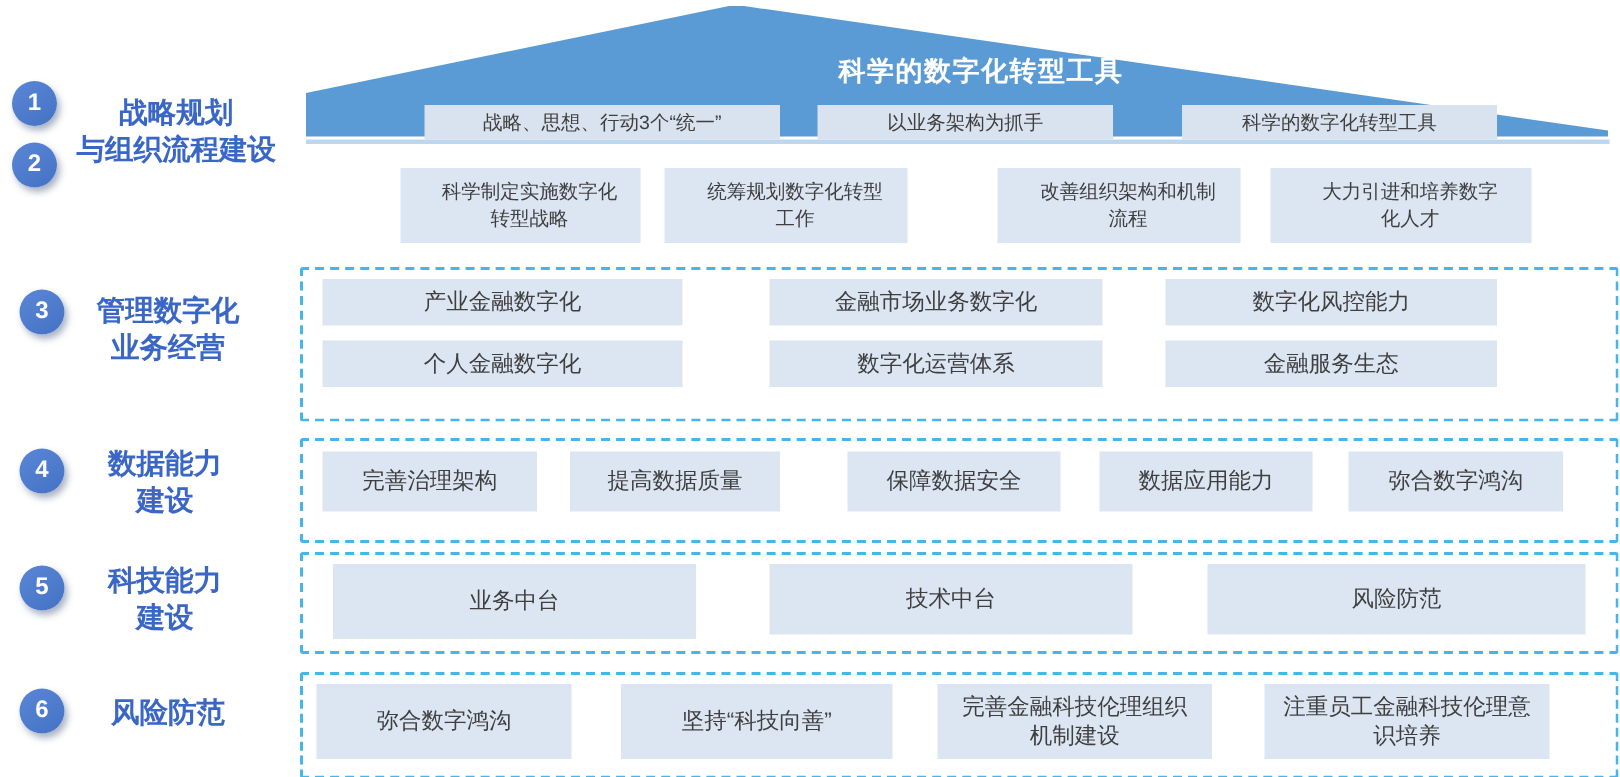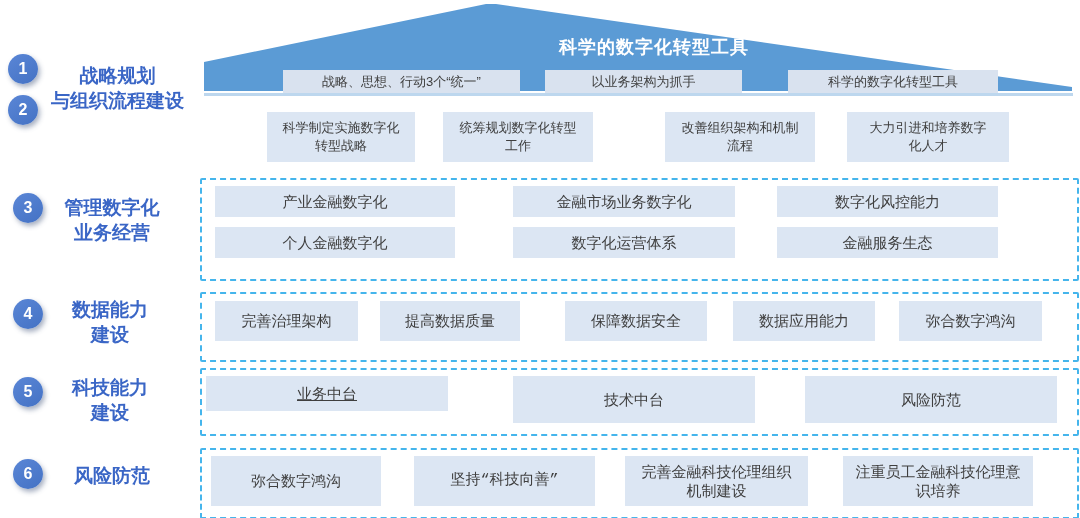--- a/index.html
+++ b/index.html
@@ -20,21 +20,21 @@
     position:absolute;color:var(--label,#3A66C6);
     font-weight:bold;font-size:19px;line-height:25px;text-align:center;
   }
   
   .b{
     position:absolute;background:var(--boxbg,#DCE6F3);
     color:var(--text,#3F3F3F);
     display:flex;align-items:center;justify-content:center;text-align:center;
   }
   .roofbox{height:23px;font-size:13px;background:var(--roofboxbg,#D9E2EF);}
-  .r2{height:50px;font-size:13px;line-height:1.35;}
+  .r2{height:50px;font-size:13px;line-height:1.35;padding-left:12px;}
   .big{font-size:15px;line-height:1.3;}
   .dashed{
     position:absolute;background:#fff;
     border:2px dashed var(--dash,#45B5EC);border-radius:2px;
   }
   .roof-title{
     position:absolute;left:254px;top:35px;width:800px;text-align:center;
     color:#fff;font-size:18px;font-weight:bold;letter-spacing:1px;
   }
 </style>
@@ -103,27 +103,27 @@
   <div class="b big" style="left:777px;top:227px;width:221px;height:31px;">金融服务生态</div>
 
   <div class="dashed" style="left:200px;top:292px;width:875px;height:66px;"></div>
   <div class="b big" style="left:215px;top:301px;width:143px;height:40px;">完善治理架构</div>
   <div class="b big" style="left:380px;top:301px;width:140px;height:40px;">提高数据质量</div>
   <div class="b big" style="left:565px;top:301px;width:142px;height:40px;">保障数据安全</div>
   <div class="b big" style="left:733px;top:301px;width:142px;height:40px;">数据应用能力</div>
   <div class="b big" style="left:899px;top:301px;width:143px;height:40px;">弥合数字鸿沟</div>
 
   <div class="dashed" style="left:200px;top:368px;width:875px;height:64px;"></div>
-  <div class="b big" style="left:206px;top:376px;width:242px;height:35px;text-decoration:underline;">业务中台</div>
+  <div class="b big" style="left:222px;top:376px;width:242px;height:50px;">业务中台</div>
   <div class="b big" style="left:513px;top:376px;width:242px;height:47px;">技术中台</div>
   <div class="b big" style="left:805px;top:376px;width:252px;height:47px;">风险防范</div>
 
   <div class="dashed" style="left:200px;top:448px;width:875px;height:67px;"></div>
   <div class="b big" style="left:211px;top:456px;width:170px;height:50px;">弥合数字鸿沟</div>
-  <div class="b big" style="left:414px;top:456px;width:181px;height:50px;font-family:Liberation Mono, monospace;">坚持“科技向善”</div>
+  <div class="b big" style="left:414px;top:456px;width:181px;height:50px;">坚持“科技向善”</div>
   <div class="b big" style="left:625px;top:456px;width:183px;height:50px;">
     <div style="max-width:160px;">完善金融科技伦理组织机制建设</div>
   </div>
   <div class="b big" style="left:843px;top:456px;width:190px;height:50px;">
     <div style="max-width:172px;">注重员工金融科技伦理意识培养</div>
   </div>
 
 </div>
 
 </body></html>

